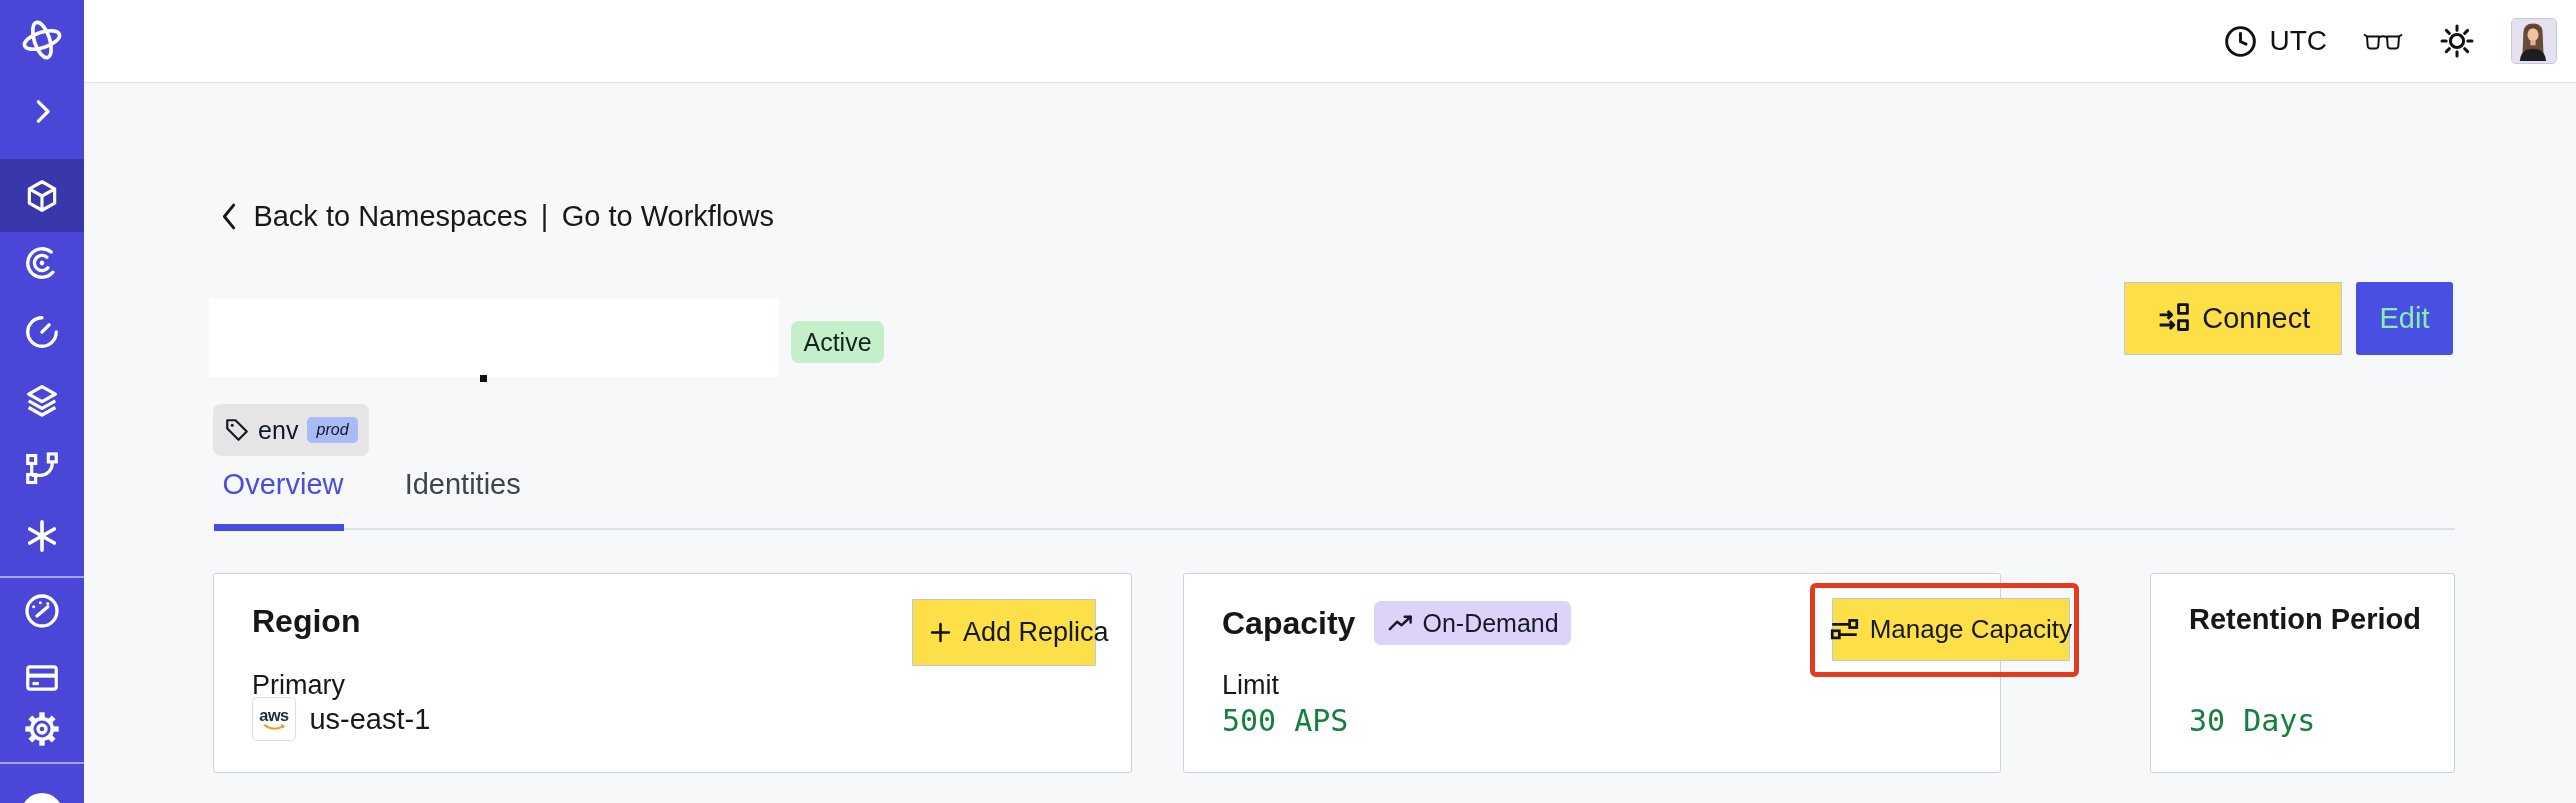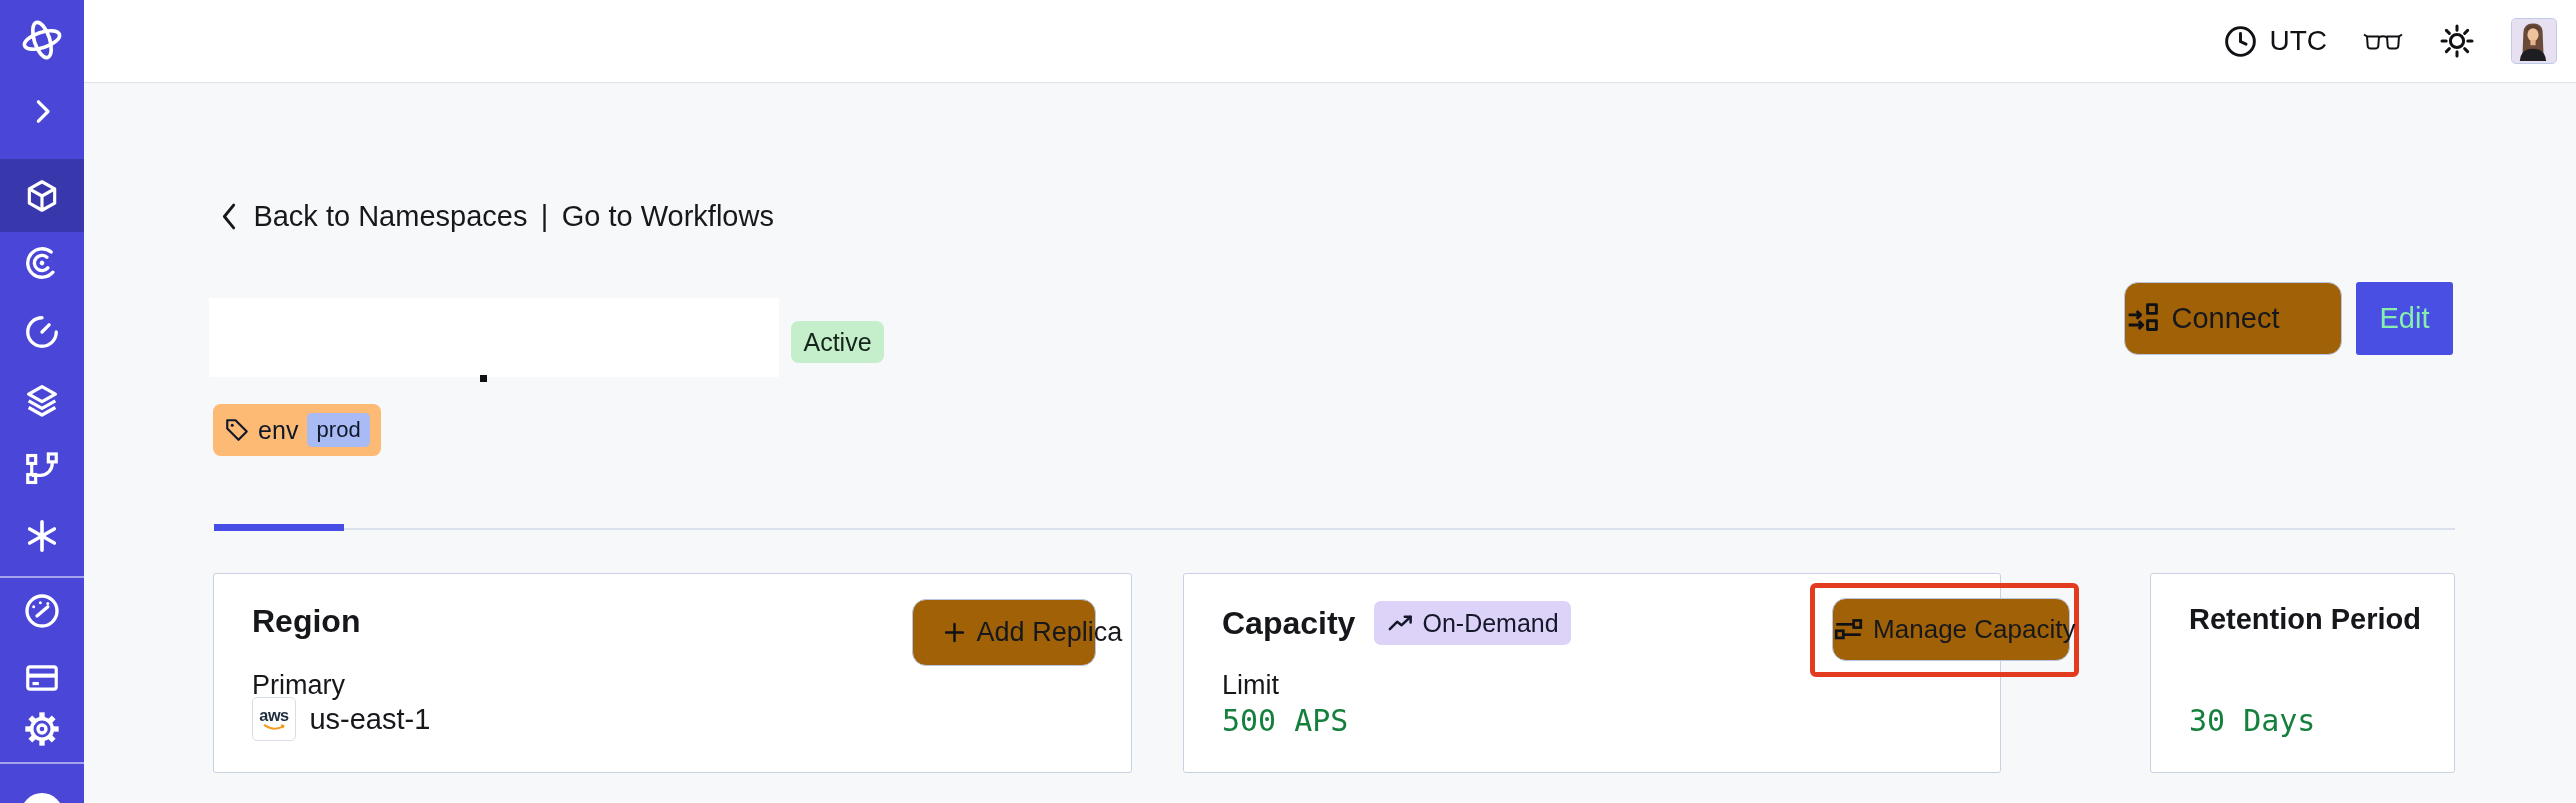--- a/index.html
+++ b/index.html
@@ -24,30 +24,30 @@
   
   .breadcrumb{position:absolute;left:217px;top:195px;height:42px;display:flex;align-items:center;gap:13.4px;font-size:29px;color:#17181C;}
   .crumb-link{cursor:pointer;}
   .crumb-sep{color:#17181C;}
 
   
   .ns-redact{position:absolute;left:209px;top:298px;width:570px;height:79px;background:#FFFFFF;}
   .redact-dot{position:absolute;left:480px;top:375px;width:6.7px;height:6.7px;background:#101114;}
   .status-badge{position:absolute;left:791px;top:321px;height:42px;display:inline-flex;align-items:center;
     padding:0 12.5px;background:#C5EECB;border-radius:7.7px;font-size:25px;color:#15251B;}
-  .btn{display:flex;align-items:center;justify-content:flex-start;gap:11.5px;background:#a16207;
-    border:1.9px solid #B8C5E4;border-radius:14px;box-sizing:border-box;font-size:29px;color:#17181C;cursor:pointer;white-space:nowrap;}
+  .btn{display:flex;align-items:center;justify-content:center;gap:11.5px;background:#fde047;
+    border:1.9px solid #B8C5E4;border-radius:1px;box-sizing:border-box;font-size:29px;color:#17181C;cursor:pointer;white-space:nowrap;}
   .connect-btn{position:absolute;left:2124px;top:282px;width:218px;height:73px;}
   .edit-btn{position:absolute;left:2356px;top:282px;width:97px;height:73px;background:#4A4FE3;
     border-radius:2.9px;display:flex;align-items:center;justify-content:center;font-size:29px;color:#86efac;cursor:pointer;}
 
   
   .tag-chip{position:absolute;left:213px;top:404px;height:52px;display:inline-flex;align-items:center;gap:8.6px;
-    padding:0 10.5px;background:#fdba74;border-radius:7.7px;font-size:25px;color:#101728;}
-  .tag-inner{background:#A9BBF4;border-radius:4.8px;padding:3.8px 9.6px;font-size:22px;color:#101728;}
+    padding:0 10.5px;background:#e5e5e5;border-radius:7.7px;font-size:25px;color:#101728;}
+  .tag-inner{background:#A9BBF4;border-radius:4.8px;padding:3.8px 9.6px;font-size:16px;color:#101728;font-style:italic;}
 
   
   .tabs{position:absolute;left:214px;top:468px;display:flex;gap:44px;font-size:29px;}
   .tab{padding:0 8.6px;cursor:pointer;color:#3D4450;}
   .tab.active{color:#474CE4;}
   .tab-underline{position:absolute;left:214px;top:524px;width:130px;height:6.7px;background:#474CE4;z-index:2;}
   .tab-line{position:absolute;left:214px;top:528px;width:2241px;height:1.9px;background:#DBE1EC;z-index:1;}
 
   
   .card{position:absolute;top:573px;height:200px;background:#fff;border:1.9px solid #C6D2E1;border-radius:2.9px;box-sizing:border-box;}
@@ -240,20 +240,24 @@
     <span class="icon-btn">
       <svg width="26" height="26" viewBox="0 0 24 24" fill="none" stroke="#15172B" stroke-width="2" stroke-linejoin="round">
         <path d="M3 3 H10.6 L21 13.4 L13.4 21 L3 10.6 Z"></path>
         <circle cx="7.6" cy="7.6" r="1.4" fill="#15172B" stroke="none"></circle>
       </svg>
     </span>
     <span>env</span>
     <span class="tag-inner">prod</span>
   </div>
 
+  <div class="tabs">
+    <span class="tab active">Overview</span>
+    <span class="tab">Identities</span>
+  </div>
   <div class="tab-underline"></div>
   <div class="tab-line"></div>
 
   <section class="card card-region">
     <div class="card-title">Region</div>
     <div class="btn add-replica-btn">
       <span class="icon-btn">
         <svg width="27" height="27" viewBox="0 0 24 24" fill="none" stroke="#101114" stroke-width="2.2" stroke-linecap="round">
           <path d="M12 4.5 V19.5 M4.5 12 H19.5"></path>
         </svg>

